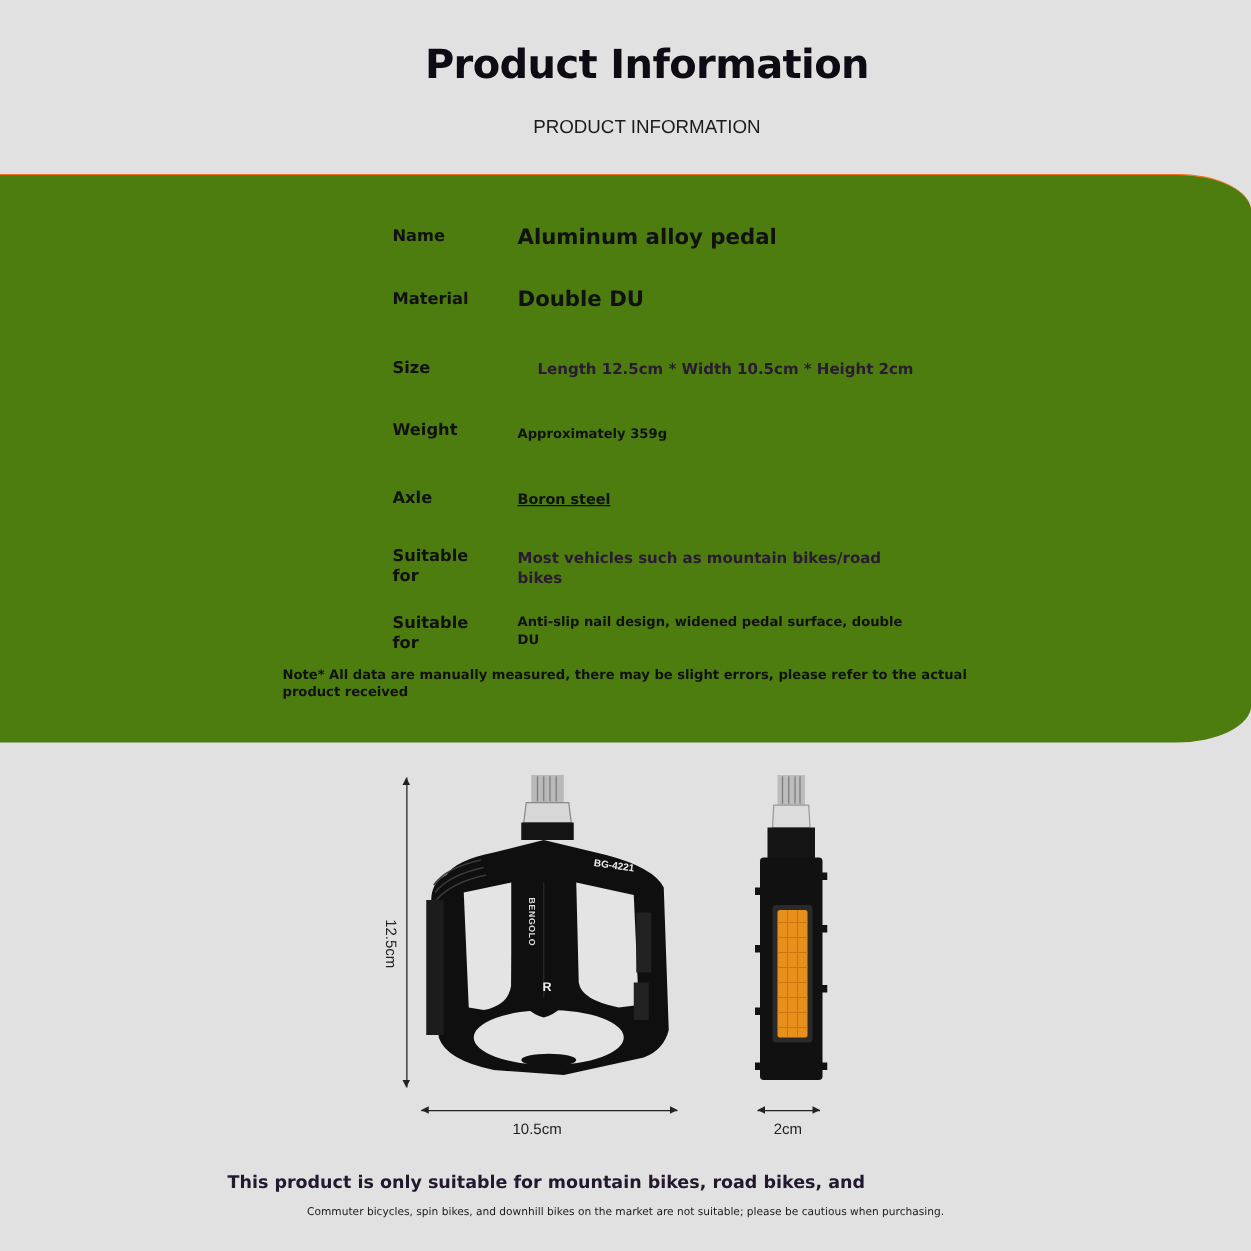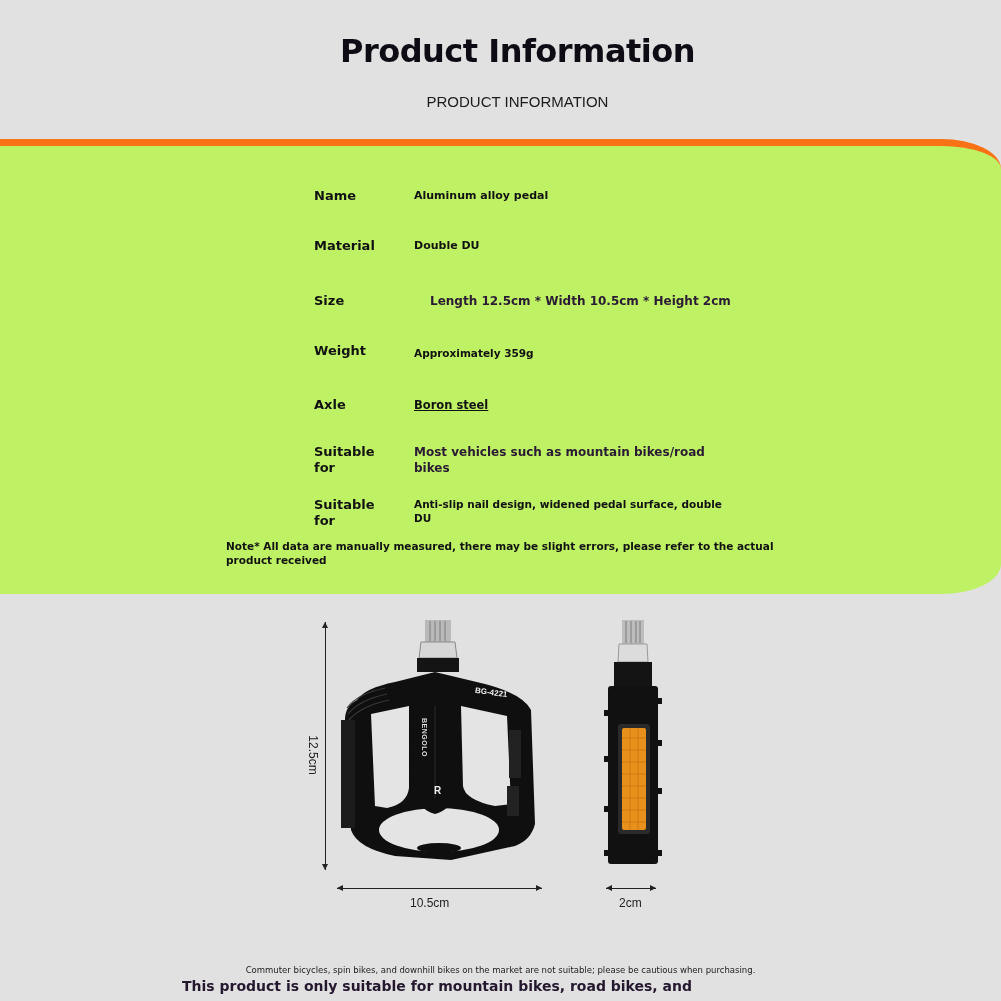--- a/index.html
+++ b/index.html
@@ -16,33 +16,33 @@
     text-align: center; font-size: 32px; font-weight: bold; color: #0e0b14;
     letter-spacing: -0.5px;
   }
   .subtitle {
     position: absolute; left: 0; width: 1001px; top: 93px;
     text-align: center; font-size: 15px; color: #1b1b1b;
     font-family: "Liberation Sans", sans-serif;
   }
   .card {
     position: absolute; left: 0; top: 139px; width: 1001px; height: 455px;
-    background: #bef264;
+    background: #4d7c0f;
     border-top-right-radius: 60px 30px;
     border-bottom-right-radius: 60px 30px;
-    border-top: 7px solid #f97316;
+    border-top: 1px solid #f97316;
   }
   .row { position: absolute; left: 314px; width: 440px; }
   .row .label {
     position: absolute; left: 0; top: 0; width: 80px;
     font-size: 13px; font-weight: bold; color: #111; line-height: 16px;
   }
   .row .value {
     position: absolute; left: 100px; top: 0; width: 320px;
-    font-size: 11px; font-weight: bold; color: #111; line-height: 16px;
+    font-size: 17px; font-weight: bold; color: #111; line-height: 16px;
   }
   .row .value.purple { color: #2a1a34; }
   .row .value.small { font-size: 10.5px; }
   .note {
     position: absolute; left: 226px; top: 393px; width: 560px;
     font-size: 10.5px; font-weight: bold; line-height: 14px; color: #111;
   }
   .product-area { position: absolute; left: 0; top: 594px; width: 1001px; height: 407px; }
   .dim-v {
     position: absolute; left: 325px; top: 622px; width: 1px; height: 248px; background: #222;
@@ -58,21 +58,21 @@
   }
   .dim-h::before, .dim-h::after {
     content: ""; position: absolute; top: -3px; width: 0; height: 0;
     border-top: 3.5px solid transparent; border-bottom: 3.5px solid transparent;
   }
   .dim-h::before { left: 0; border-right: 6px solid #222; }
   .dim-h::after { right: 0; border-left: 6px solid #222; }
   .dim-label { position: absolute; font-size: 12px; color: #222; font-family: "Liberation Sans", sans-serif; }
   .footer-main {
     position: absolute; left: 0; width: 874px; top: 938px;
-    text-align: center; font-size: 14px; font-weight: bold; color: #24172e; margin-top: 40px;
+    text-align: center; font-size: 14px; font-weight: bold; color: #24172e;
   }
   .footer-sub {
     position: absolute; left: 0; width: 1001px; top: 965px;
     text-align: center; font-size: 8.5px; font-weight: normal; color: #1b1b1b;
   }
   svg { display: block; }
 </style>
 </head>
 <body>
 

